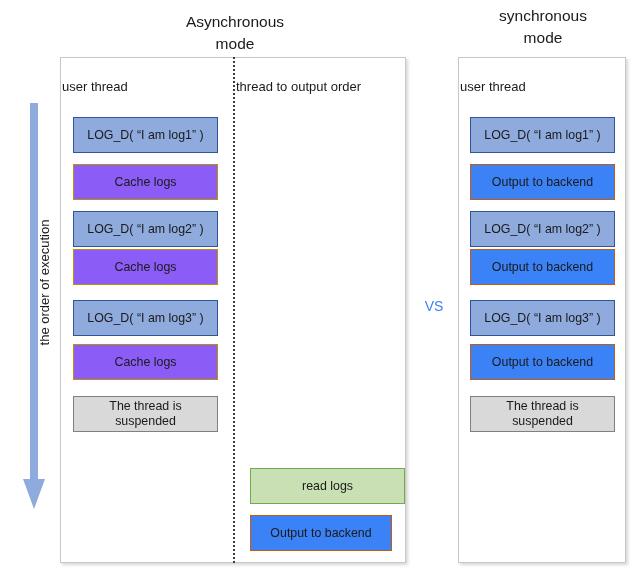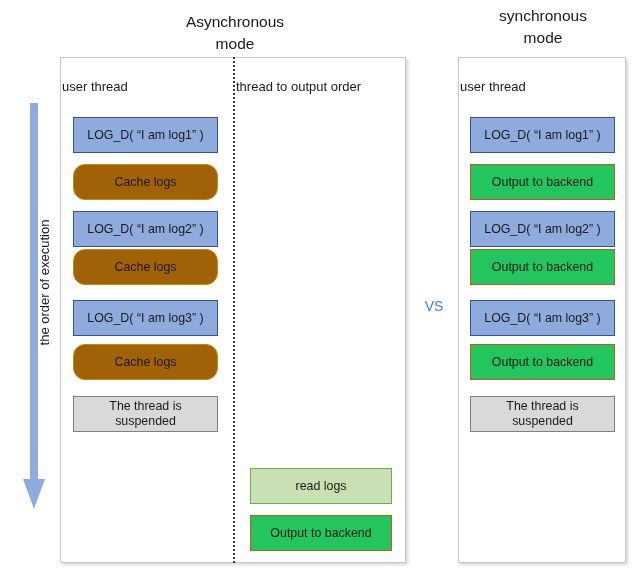--- a/index.html
+++ b/index.html
@@ -70,22 +70,22 @@
     align-items: center;
     justify-content: center;
     text-align: center;
     font-size: 12.4px;
     line-height: 15px;
     color: #1a1a1a;
     white-space: pre-line;
     padding: 0 10px;
   }
   .step-box.blue   { background: #8FAADC; border-color: #2F5597; }
-  .step-box.yellow { background: #a16207; border-color: #BF9000; border-radius: 12px; }
-  .step-box.orange { background: #22c55e; border-color: #C55A11; }
+  .step-box.yellow { background: #8b5cf6; border-color: #BF9000; }
+  .step-box.orange { background: #3b82f6; border-color: #C55A11; }
   .step-box.green  { background: #C9E0B4; border-color: #70AD47; }
   .step-box.grey   { background: #D9D9D9; border-color: #808080; }
 
   
   #vs-label {
     position: absolute;
     left: 412px;
     top: 298px;
     width: 44px;
     text-align: center;
@@ -132,21 +132,21 @@
 
 <div class="step-box blue" style="left:73px;  top:117px; width:145px; height:36px;">LOG_D( “I am log1” )</div>
 <div class="step-box yellow" style="left:73px;  top:164px; width:145px; height:36px;">Cache logs</div>
 <div class="step-box blue" style="left:73px;  top:211px; width:145px; height:36px;">LOG_D( “I am log2” )</div>
 <div class="step-box yellow" style="left:73px;  top:249px; width:145px; height:36px;">Cache logs</div>
 <div class="step-box blue" style="left:73px;  top:300px; width:145px; height:36px;">LOG_D( “I am log3” )</div>
 <div class="step-box yellow" style="left:73px;  top:344px; width:145px; height:36px;">Cache logs</div>
 <div class="step-box grey" style="left:73px;  top:396px; width:145px; height:36px;">The thread is
 suspended</div>
 
-<div class="step-box green" style="left:250px; top:468px; width:142px; height:36px;">read logs</div>
+<div class="step-box green" style="left:250px; top:468px; width:155px; height:36px;">read logs</div>
 <div class="step-box orange" style="left:250px; top:515px; width:142px; height:36px;">Output to backend</div>
 
 <div id="vs-label">VS</div>
 
 <div class="panel" id="panel-sync"></div>
 
 <div class="column-header" id="header-user-thread-sync">user thread</div>
 
 <div class="step-box blue" style="left:470px; top:117px; width:145px; height:36px;">LOG_D( “I am log1” )</div>
 <div class="step-box orange" style="left:470px; top:164px; width:145px; height:36px;">Output to backend</div>

